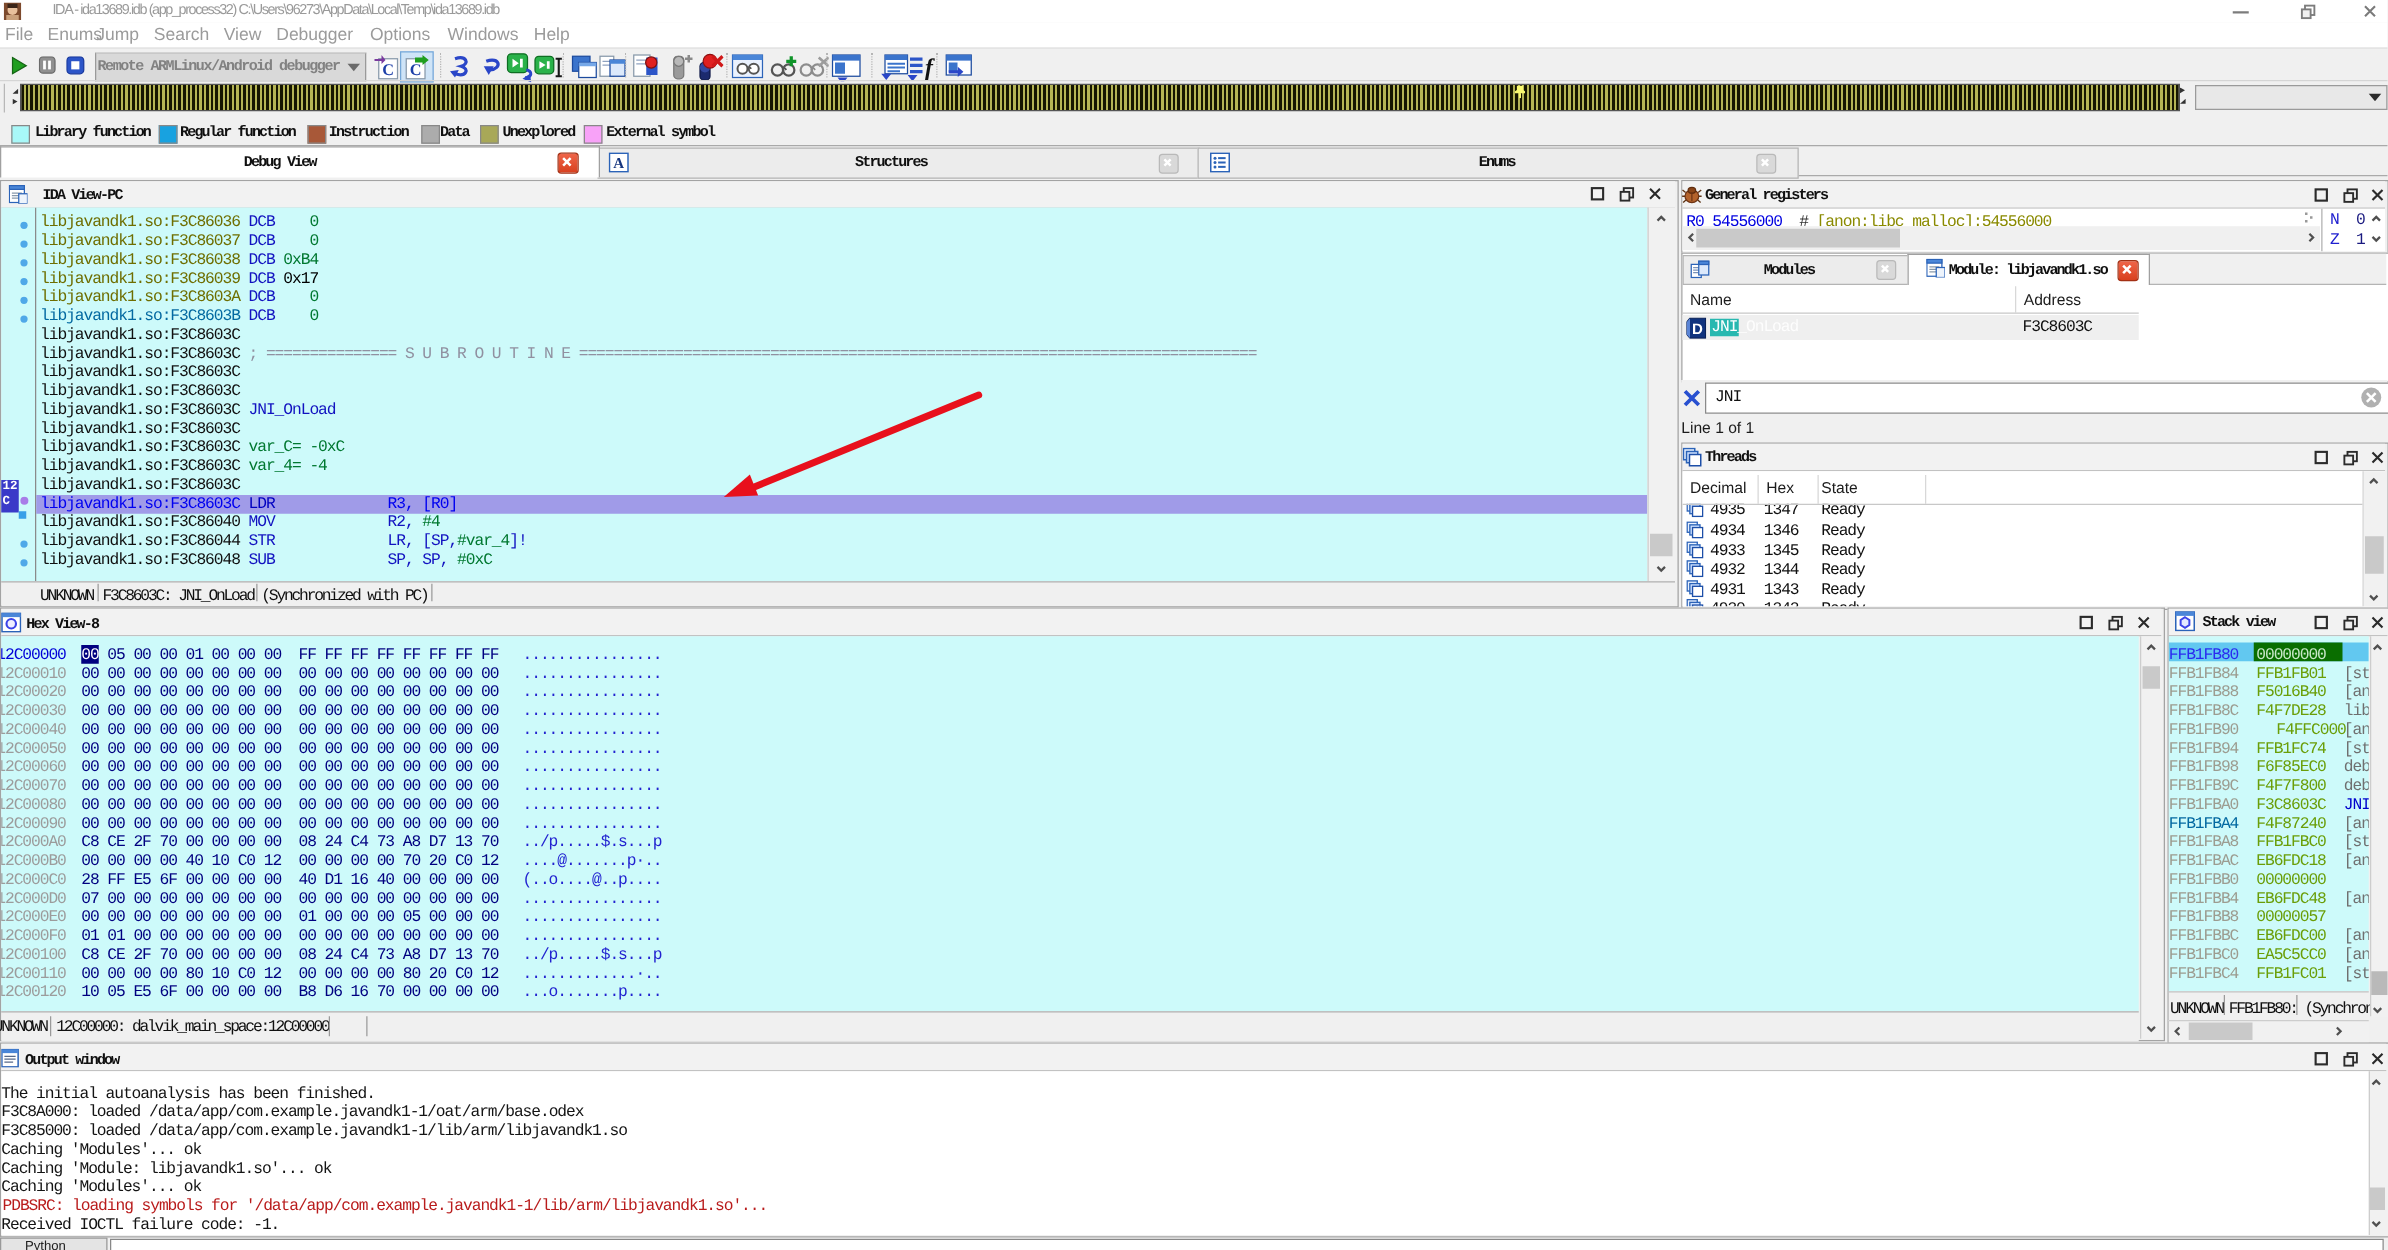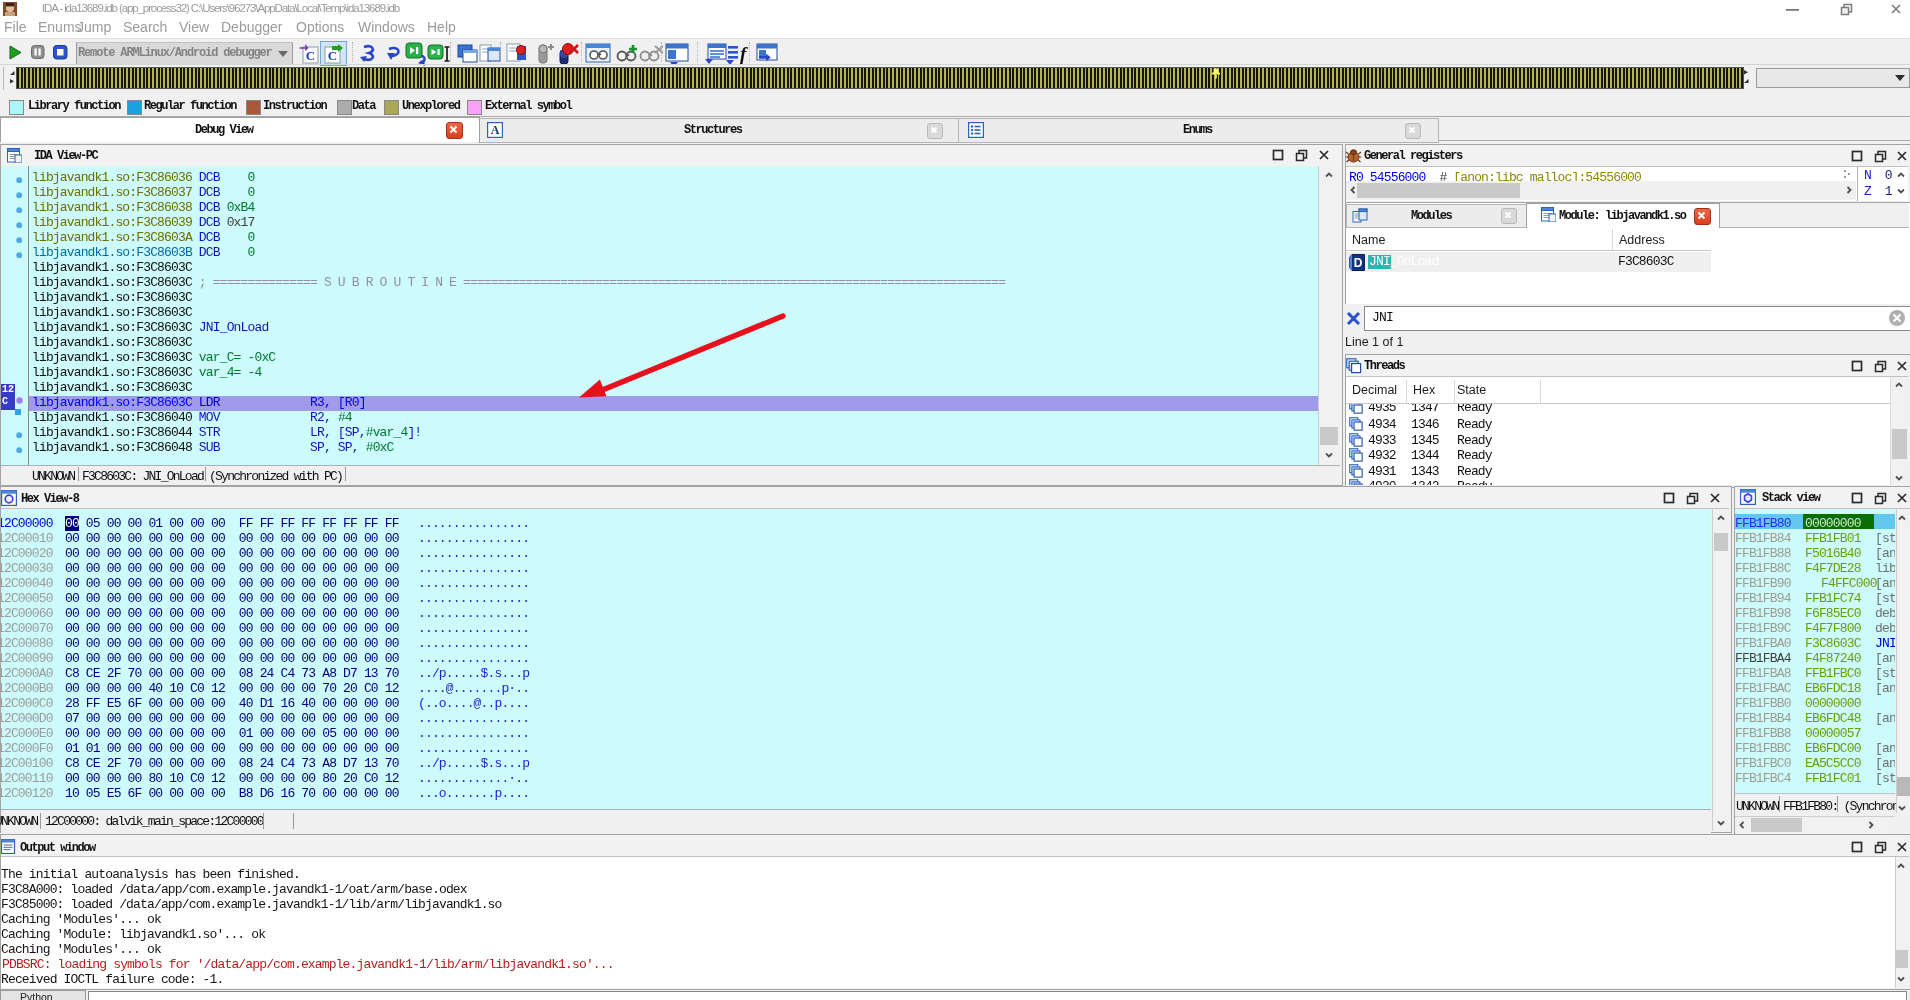--- a/index.html
+++ b/index.html
@@ -284,21 +284,21 @@
       <circle cx="3.2" cy="3.2" r="2.9" fill="#4fa8e8"></circle>
     </svg>
 <svg style="position:absolute;left:15px;top:280.5px;" width="7" height="7" viewBox="0 0 7 7">
       <circle cx="3.2" cy="3.2" r="2.9" fill="#4fa8e8"></circle>
     </svg>
 <div class="abs" style="left:28px;top:230px;width:1289px;height:14.5px;background:#a09be8"></div>
 </div>
 <div class="abs mono" style="left:32px;top:170px"><span style="color:#6e6e00">libjavandk1.so:F3C86036</span><span style="color:#1212c0"> DCB</span><span style="color:#007830">    0</span></div>
 <div class="abs mono" style="left:32px;top:185px"><span style="color:#6e6e00">libjavandk1.so:F3C86037</span><span style="color:#1212c0"> DCB</span><span style="color:#007830">    0</span></div>
 <div class="abs mono" style="left:32px;top:200px"><span style="color:#6e6e00">libjavandk1.so:F3C86038</span><span style="color:#1212c0"> DCB</span><span style="color:#007830"> 0xB4</span></div>
-<div class="abs mono" style="left:32px;top:215px"><span style="color:#6e6e00">libjavandk1.so:F3C86039</span><span style="color:#1212c0"> DCB</span><span style="color:#404040"> 0x17</span></div>
+<div class="abs mono" style="left:32px;top:215px"><span style="color:#6e6e00">libjavandk1.so:F3C86039</span><span style="color:#1212c0"> DCB</span><span style="color:#000000"> 0x17</span></div>
 <div class="abs mono" style="left:32px;top:230px"><span style="color:#6e6e00">libjavandk1.so:F3C8603A</span><span style="color:#1212c0"> DCB</span><span style="color:#007830">    0</span></div>
 <div class="abs mono" style="left:32px;top:245px"><span style="color:#0369a1">libjavandk1.so:F3C8603B</span><span style="color:#1212c0"> DCB</span><span style="color:#007830">    0</span></div>
 <div class="abs mono" style="left:32px;top:260px"><span style="color:#101010">libjavandk1.so:F3C8603C</span></div>
 <div class="abs mono" style="left:32px;top:275px"><span style="color:#101010">libjavandk1.so:F3C8603C</span><span style="color:#9090a0"> ; =============== S U B R O U T I N E ==============================================================================</span></div>
 <div class="abs mono" style="left:32px;top:290px"><span style="color:#101010">libjavandk1.so:F3C8603C</span></div>
 <div class="abs mono" style="left:32px;top:305px"><span style="color:#101010">libjavandk1.so:F3C8603C</span></div>
 <div class="abs mono" style="left:32px;top:320px"><span style="color:#101010">libjavandk1.so:F3C8603C</span><span style="color:#1212c0"> JNI_OnLoad</span></div>
 <div class="abs mono" style="left:32px;top:335px"><span style="color:#101010">libjavandk1.so:F3C8603C</span></div>
 <div class="abs mono" style="left:32px;top:350px"><span style="color:#101010">libjavandk1.so:F3C8603C</span><span style="color:#007830"> var_C= -0xC</span></div>
 <div class="abs mono" style="left:32px;top:365px"><span style="color:#101010">libjavandk1.so:F3C8603C</span><span style="color:#007830"> var_4= -4</span></div>
@@ -659,21 +659,21 @@
 <div class="abs mono" style="left:140px;top:82px;color:#6f6f6f">[st</div>
 <div class="abs mono" style="left:0;top:97px;color:#9c9c90">FFB1FB98</div>
 <div class="abs mono" style="left:70px;top:97px;color:#6a9e08">F6F85EC0</div>
 <div class="abs mono" style="left:140px;top:97px;color:#6f6f6f">deb</div>
 <div class="abs mono" style="left:0;top:112px;color:#9c9c90">FFB1FB9C</div>
 <div class="abs mono" style="left:70px;top:112px;color:#6a9e08">F4F7F800</div>
 <div class="abs mono" style="left:140px;top:112px;color:#6f6f6f">deb</div>
 <div class="abs mono" style="left:0;top:127px;color:#9c9c90">FFB1FBA0</div>
 <div class="abs mono" style="left:70px;top:127px;color:#6a9e08">F3C8603C</div>
 <div class="abs mono" style="left:140px;top:127px;color:#0000cc">JNI</div>
-<div class="abs mono" style="left:0;top:142px;color:#404040">FFB1FBA4</div>
+<div class="abs mono" style="left:0;top:142px;color:#0369a1">FFB1FBA4</div>
 <div class="abs mono" style="left:70px;top:142px;color:#6a9e08">F4F87240</div>
 <div class="abs mono" style="left:140px;top:142px;color:#6f6f6f">[an</div>
 <div class="abs mono" style="left:0;top:157px;color:#9c9c90">FFB1FBA8</div>
 <div class="abs mono" style="left:70px;top:157px;color:#6a9e08">FFB1FBC0</div>
 <div class="abs mono" style="left:140px;top:157px;color:#6f6f6f">[st</div>
 <div class="abs mono" style="left:0;top:172px;color:#9c9c90">FFB1FBAC</div>
 <div class="abs mono" style="left:70px;top:172px;color:#6a9e08">EB6FDC18</div>
 <div class="abs mono" style="left:140px;top:172px;color:#6f6f6f">[an</div>
 <div class="abs mono" style="left:0;top:187px;color:#9c9c90">FFB1FBB0</div>
 <div class="abs mono" style="left:70px;top:187px;color:#6a9e08">00000000</div>

